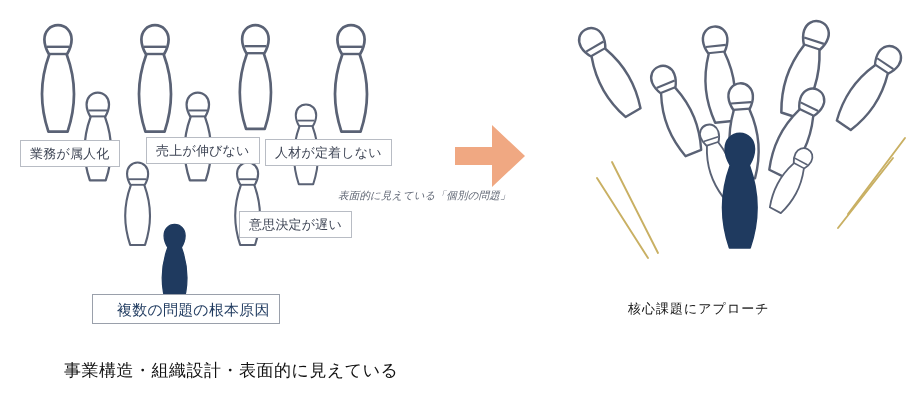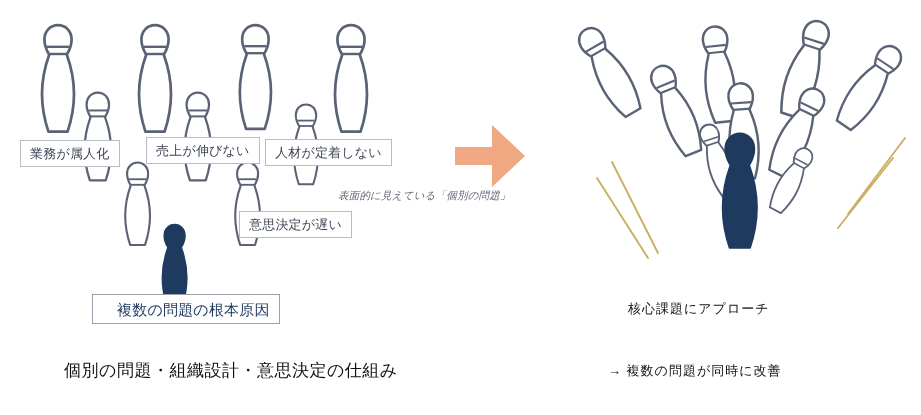--- a/index.html
+++ b/index.html
@@ -208,19 +208,18 @@
 
   <div class="chip" style="left:146px; top:137px;">売上が伸びない</div>
 
 
   <div class="chip" style="left:211px; top:211px;margin-left:28px;">意思決定が遅い</div>
 
   <div class="chip root" style="left:92px; top:294px;padding-left:24px;">複数の問題の根本原因</div>
 
   <div class="cap cap-small" style="left:338px; top:190px;font-style:italic;">表面的に見えている「個別の問題」</div>
 
-  <div class="cap cap-big" style="left:64px; top:362px;">個別の問題・組織設計・意思決定の仕組み</div>
+  <div class="cap cap-big" style="left:64px; top:362px;">事業構造・組織設計・表面的に見えている</div>
 
   <div class="cap cap-right" style="left:628px; top:302px;">核心課題にアプローチ</div>
 
-  <div class="cap cap-right" style="left:608px; top:364px;">→ 複数の問題が同時に改善</div>
 
 </div>
 
 </body></html>

